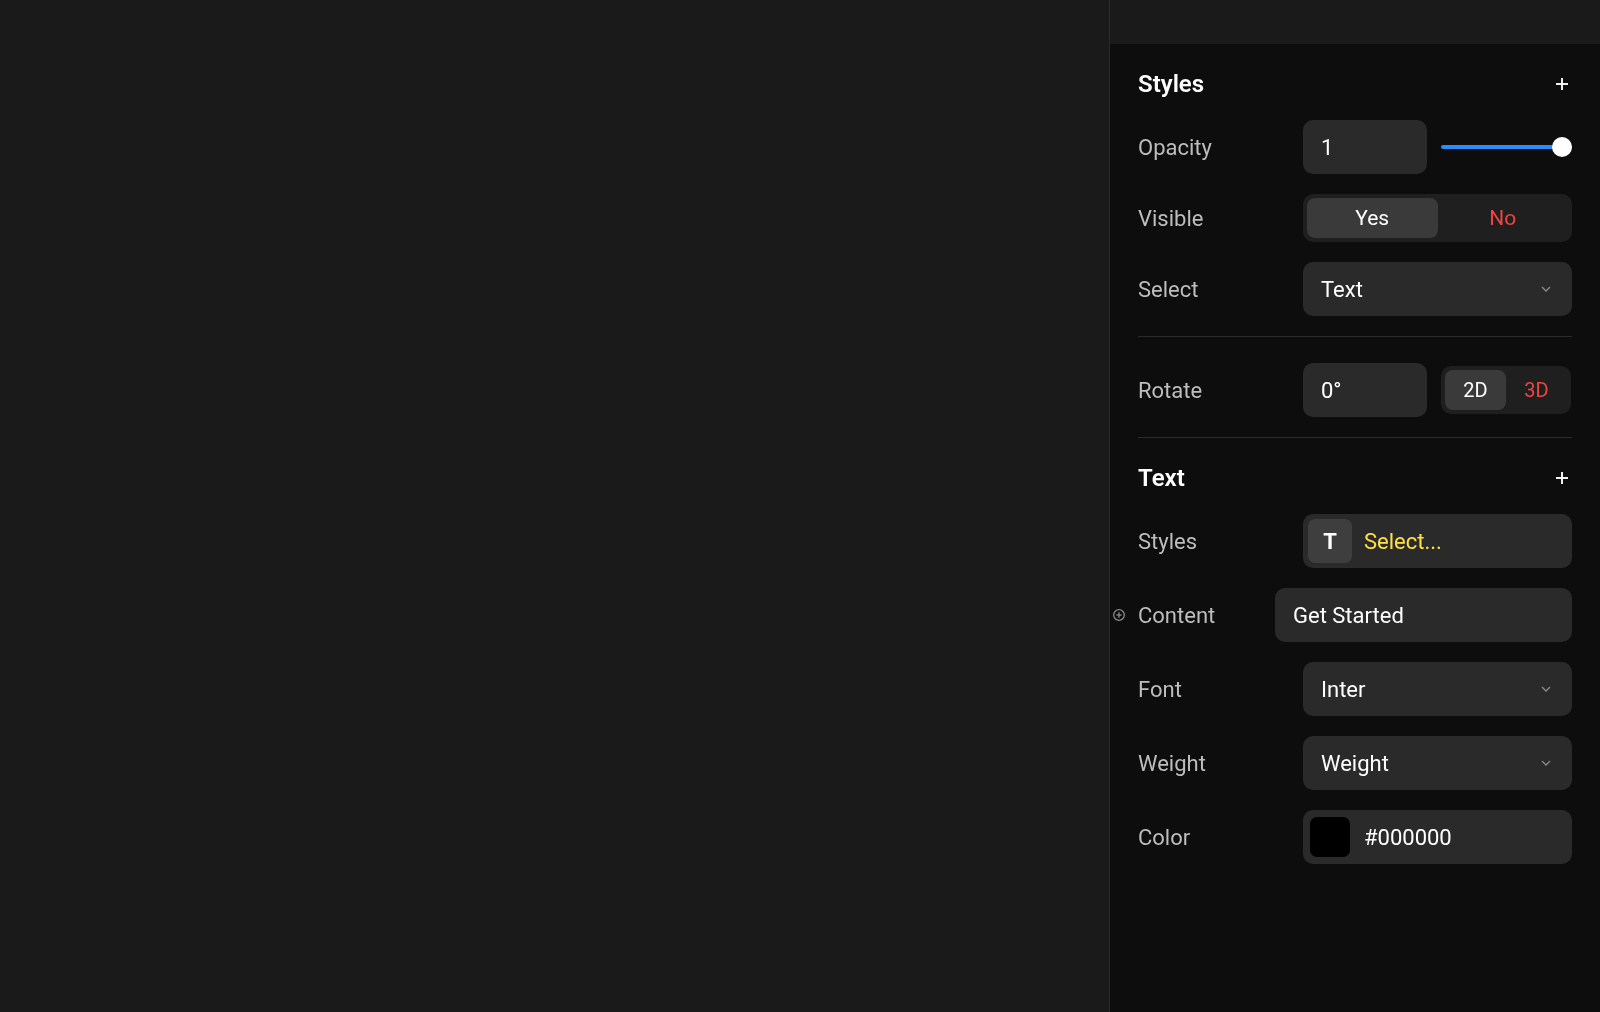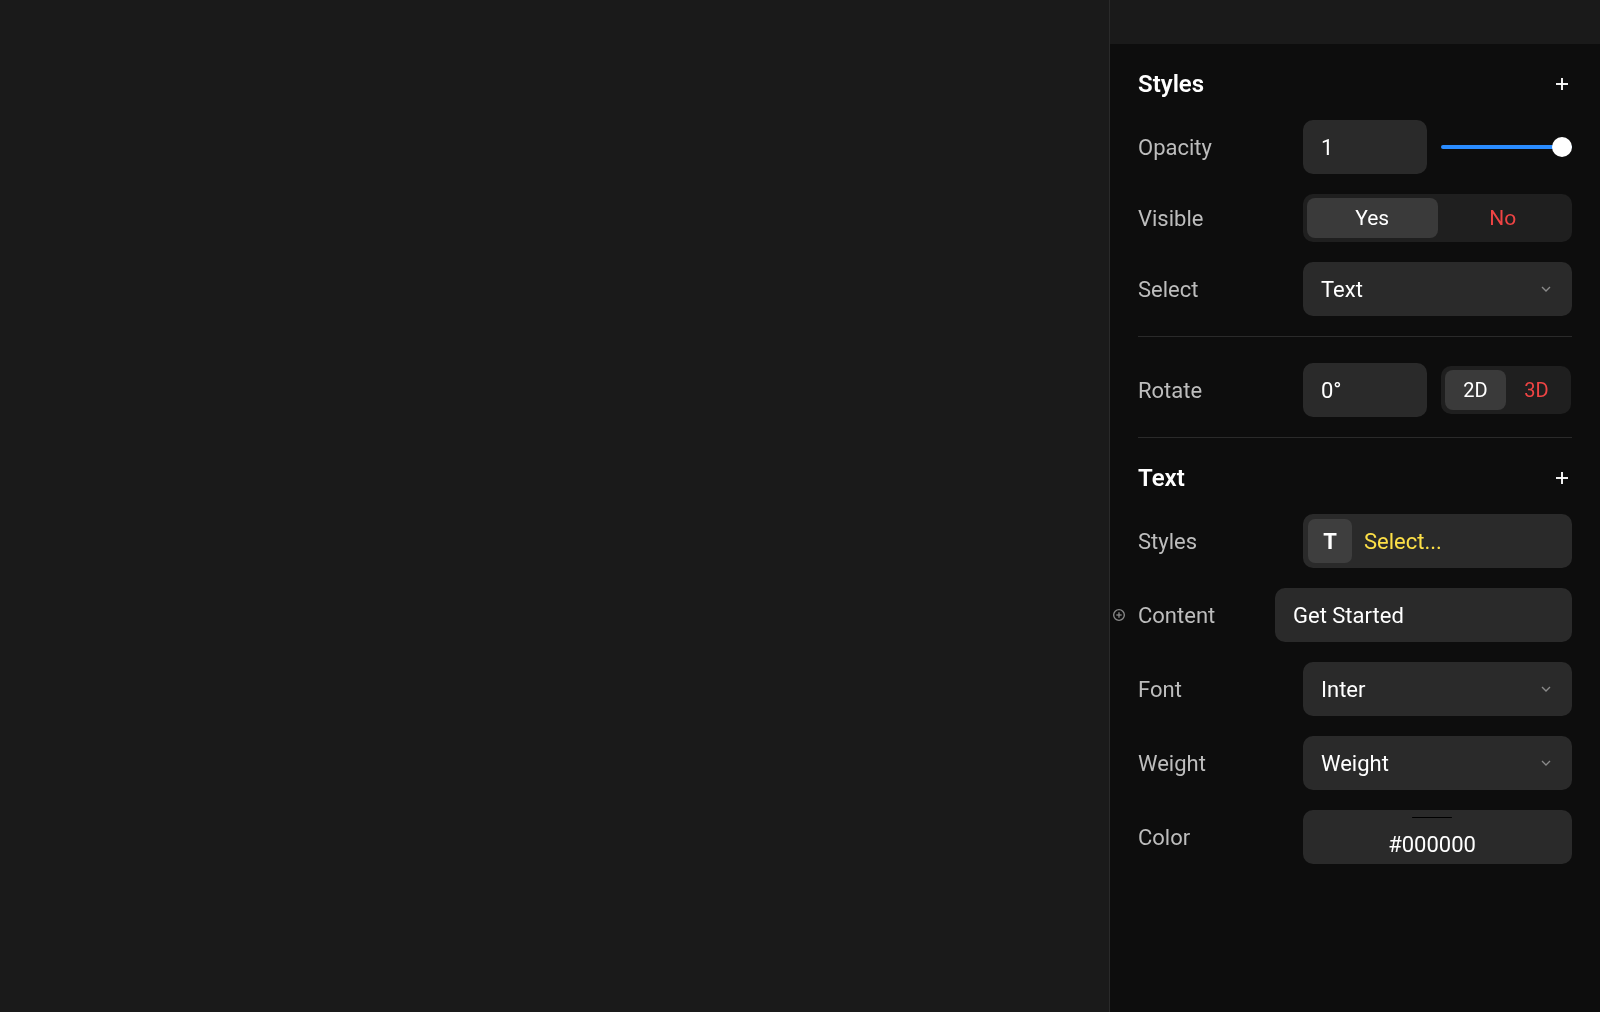--- a/index.html
+++ b/index.html
@@ -239,21 +239,20 @@
   .color-pick {
     display: flex;
     align-items: center;
     background: #2a2a2a;
     border-radius: 10px;
     height: 54px;
     padding: 7px 18px 7px 7px;
     width: 100%;
     gap: 14px;
     cursor: pointer;
-    flex-direction: column;
   }
   .swatch {
     width: 40px;
     height: 40px;
     background: #000;
     border-radius: 7px;
   }
   .color-value {
     font-size: 22px;
     color: #fff;

